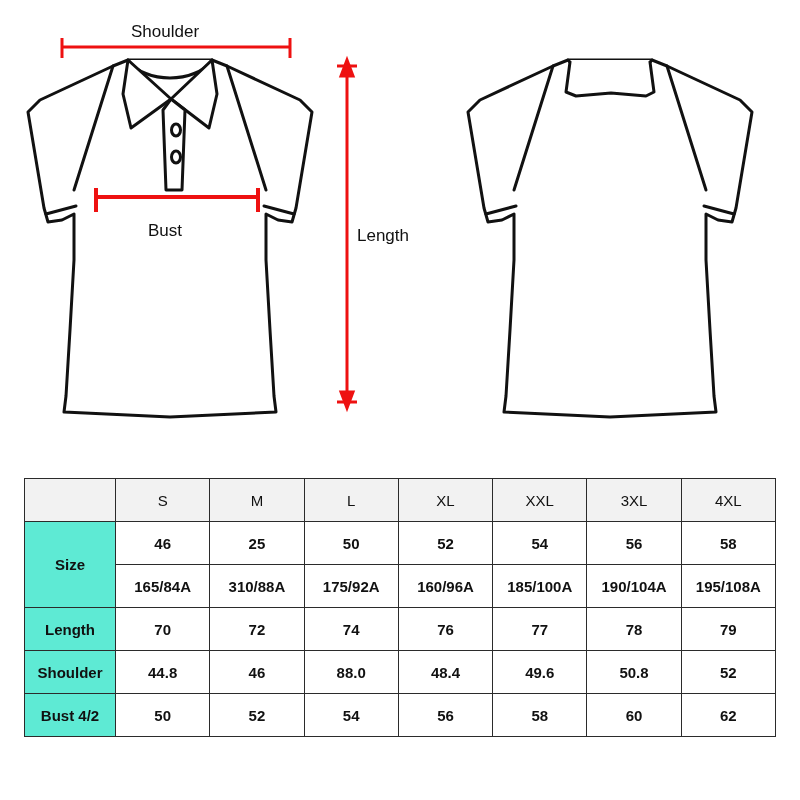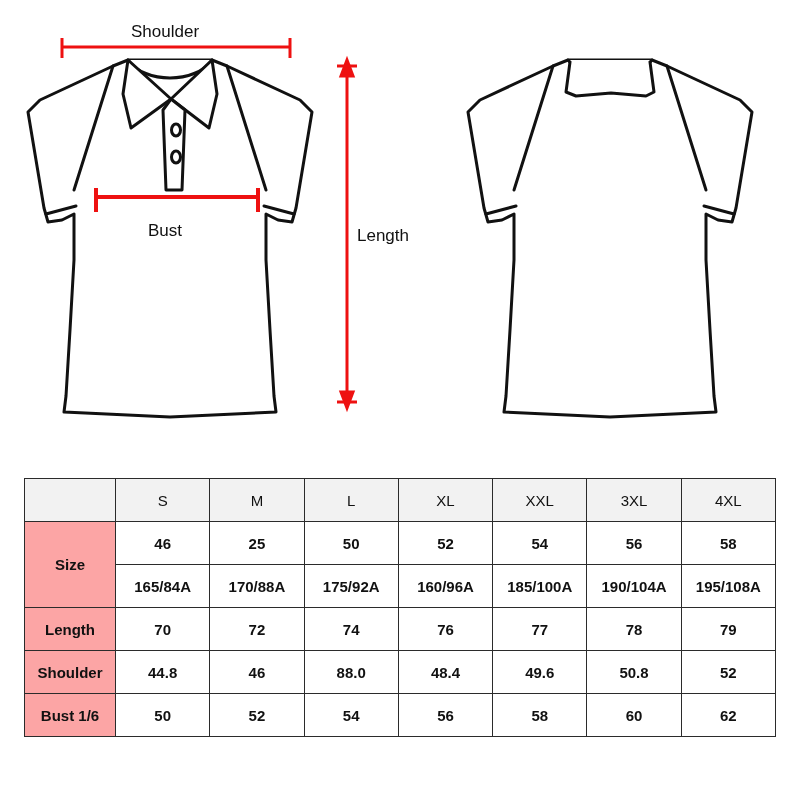--- a/index.html
+++ b/index.html
@@ -55,21 +55,21 @@
     color: #111111;
     height: 42px;
     padding: 0;
   }
   #size-table th {
     font-weight: normal;
   }
   .hdr-blank { background: #f2f2f2; }
   .hdr-cell { background: #f2f2f2; font-size: 15px; }
   .rowlabel {
-    background: #fca5a5;
+    background: #5eead4;
     font-size: 15px;
   }
   .col-first { width: 90px; }
   .sub-row td { height: 42px; }
   .small-val { font-size: 14px; }
 </style>
 </head>
 <body>
 
 <div id="page">
@@ -211,21 +211,21 @@
         <td>46</td>
         <td>25</td>
         <td>50</td>
         <td>52</td>
         <td>54</td>
         <td>56</td>
         <td>58</td>
       </tr>
       <tr class="sub-row">
         <td class="small-val">165/84A</td>
-        <td class="small-val">170/88A</td>
+        <td class="small-val">310/88A</td>
         <td class="small-val">175/92A</td>
         <td class="small-val">160/96A</td>
         <td class="small-val">185/100A</td>
         <td class="small-val">190/104A</td>
         <td class="small-val">195/108A</td>
       </tr>
 
       <tr>
         <td class="rowlabel col-first">Length</td>
         <td>70</td>
@@ -242,21 +242,21 @@
         <td>44.8</td>
         <td>46</td>
         <td>88.0</td>
         <td>48.4</td>
         <td>49.6</td>
         <td>50.8</td>
         <td>52</td>
       </tr>
 
       <tr>
-        <td class="rowlabel col-first">Bust 1/6</td>
+        <td class="rowlabel col-first">Bust 4/2</td>
         <td>50</td>
         <td>52</td>
         <td>54</td>
         <td>56</td>
         <td>58</td>
         <td>60</td>
         <td>62</td>
       </tr>
     </tbody>
   </table>

